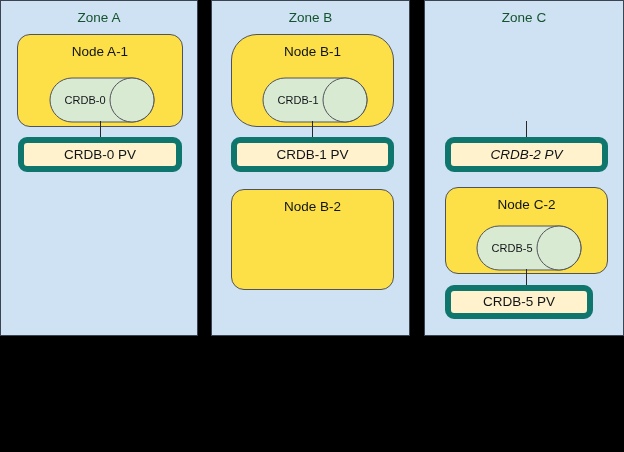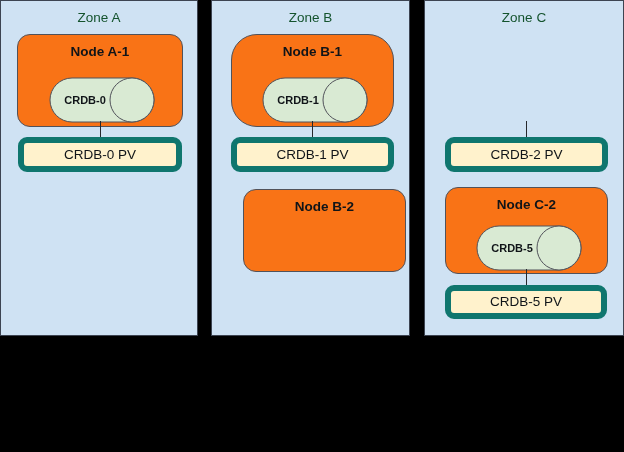--- a/index.html
+++ b/index.html
@@ -34,25 +34,24 @@
     right: 0;
     top: 9px;
     text-align: center;
     font-size: 13.5px;
     color: #14532d;
     line-height: 16px;
     white-space: nowrap;
   }
   .node {
     position: absolute;
-    background: #f97316;
+    background: #fde047;
     border: 1px solid #51525a;
     border-radius: 13px;
     box-sizing: border-box;
-    font-weight: bold;
   }
   .node-label {
     position: absolute;
     left: 0;
     right: 0;
     top: 9px;
     text-align: center;
     font-size: 13.5px;
     color: #101418;
     line-height: 16px;
@@ -142,47 +141,47 @@
         <div class="cyl-label">CRDB-1</div>
       </div>
     </div>
 
     <div class="connector" style="left:100px; top:120px; height:17px;"></div>
 
     <div class="pv" style="left:19px; top:136px; width:163px; height:35px;">
       <span class="pv-label">CRDB-1 PV</span>
     </div>
 
-    <div class="node" style="left:31px; top:188px; width:163px; height:83px;">
+    <div class="node" style="left:19px; top:188px; width:163px; height:101px;">
       <div class="node-label">Node B-2</div>
     </div>
   </div>
 
   <div class="zone" style="left:424px; top:0px; width:200px; height:336px;">
     <div class="zone-label">Zone C</div>
 
 
     <div class="connector" style="left:101px; top:120px; height:17px;"></div>
 
-    <div class="pv" style="left:20px; top:136px; width:163px; height:35px;">
+    <div class="pv" style="left:20px; top:136px; width:163px; height:35px;font-style:italic;">
       <span class="pv-label">CRDB-2 PV</span>
     </div>
 
     <div class="node" style="left:20px; top:186px; width:163px; height:87px;">
       <div class="node-label">Node C-2</div>
 
       <div class="cylinder" style="left:30px; top:37px; width:106px; height:46px;">
         <svg viewBox="0 0 106 46" preserveAspectRatio="none">
           <path d="M23,1 L83,1 A22,22 0 0,1 83,45 L23,45 A22,22 0 0,1 23,1 Z" fill="#d9ead3" stroke="#51525a" stroke-width="1"></path>
           <ellipse cx="83" cy="23" rx="22" ry="22" fill="#d9ead3" stroke="#51525a" stroke-width="1"></ellipse>
         </svg>
         <div class="cyl-label">CRDB-5</div>
       </div>
     </div>
 
     <div class="connector" style="left:101px; top:268px; height:17px;"></div>
 
-    <div class="pv" style="left:20px; top:284px; width:162px; height:34px;">
+    <div class="pv" style="left:20px; top:284px; width:148px; height:34px;">
       <span class="pv-label">CRDB-5 PV</span>
     </div>
   </div>
 
 </div>
 
 </body></html>

